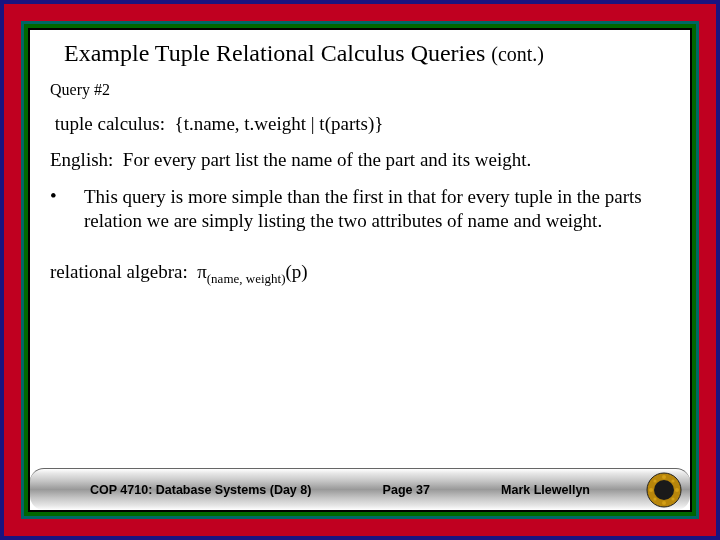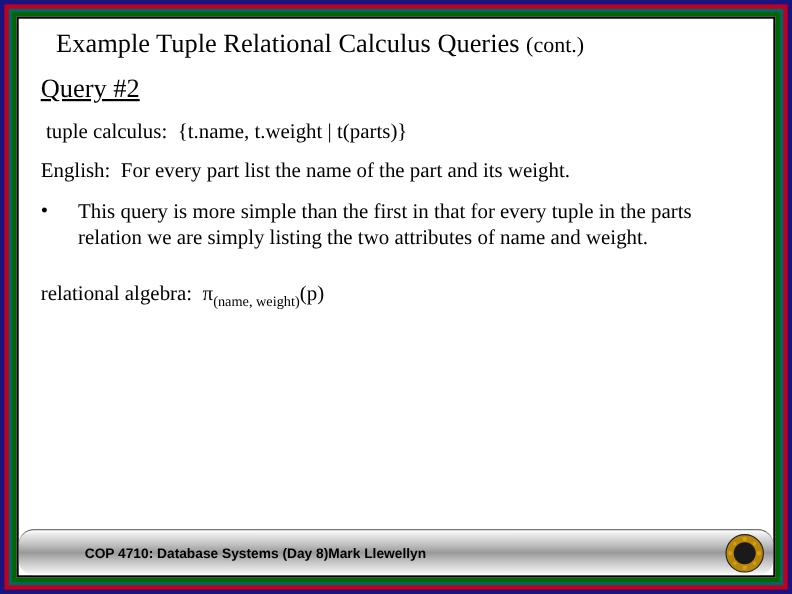--- a/index.html
+++ b/index.html
@@ -13,21 +13,21 @@
   .frame-outer {
     width: 720px;
     height: 540px;
     background: #1a1480;
     padding: 4px;
   }
   .frame-red {
     width: 100%;
     height: 100%;
     background: #c00020;
-    padding: 4px;
+    padding: 17px;
   }
   .frame-bluegreen {
     width: 100%;
     height: 100%;
     background: #006666;
     padding: 3px;
   }
   .frame-green {
     width: 100%;
     height: 100%;
@@ -50,22 +50,21 @@
     position: relative;
   }
   .title {
     font-size: 24px;
     margin: 2px 0 14px 14px;
   }
   .title .cont {
     font-size: 20px;
   }
   .query-heading {
-    font-size: 24px;
-    text-decoration: underline;
+    font-size: 16px;
     margin-bottom: 14px;
   }
   .line {
     font-size: 19px;
     margin-bottom: 14px;
   }
   .bullet-row {
     display: flex;
     font-size: 19px;
     margin: 6px 0 28px 0;
@@ -153,20 +152,21 @@
 
       <div class="ra-line">
         <span>relational algebra:</span>
         &nbsp;<span class="pi">π</span><span class="sub">(name, weight)</span><span>(p)</span>
       </div>
 
      </div>
 
      <div class="footer">
        <div class="left">COP 4710: Database Systems (Day 8)</div>
+       <div class="center">Page 37</div>
        <div class="right">Mark Llewellyn</div>
        <div class="logo">
          <svg viewBox="0 0 36 36">
            <circle cx="18" cy="18" r="17" fill="#b8860b" stroke="#222" stroke-width="1"></circle>
            <circle cx="18" cy="18" r="10" fill="#1a1a1a"></circle>
            <g fill="#d4a017">
              <circle cx="18" cy="5" r="2"></circle>
                     <circle cx="18" cy="31" r="2"></circle>
              <circle cx="5" cy="18" r="2"></circle>
                     <circle cx="31" cy="18" r="2"></circle>

